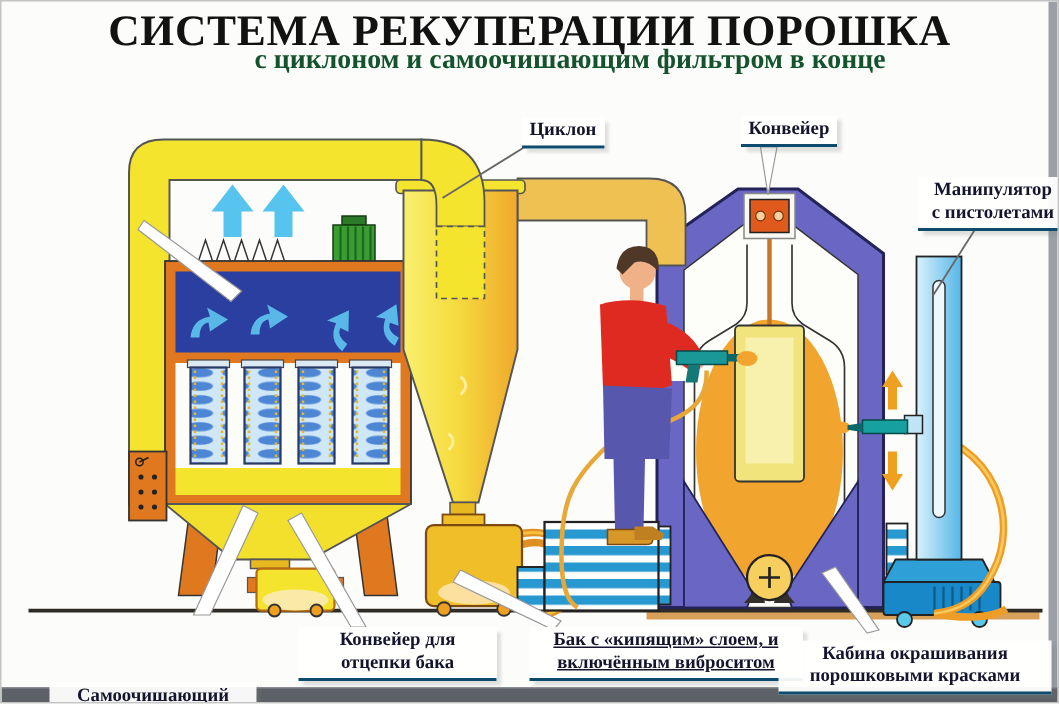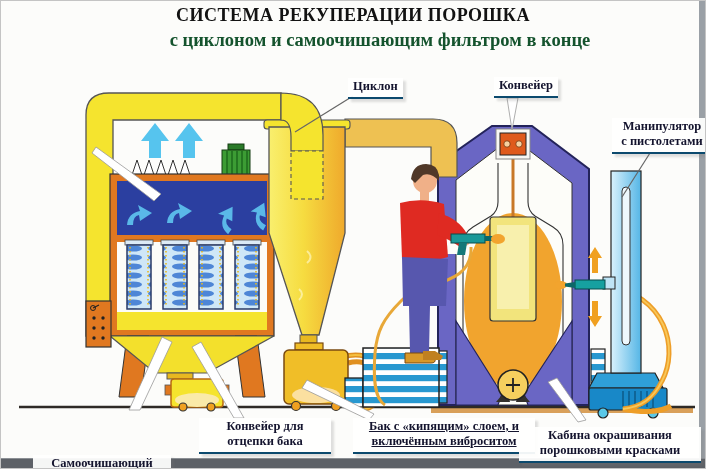--- a/index.html
+++ b/index.html
@@ -2,21 +2,21 @@
 <html><head>
 <meta charset="utf-8">
 <style>
   html,body{margin:0;padding:0;background:#e8e8e8;}
   .stage{position:relative;width:706px;height:469px;background:#fcfcfa;overflow:hidden;
          border:1px solid #c4c4c4;box-sizing:border-box;
          font-family:"Liberation Serif","DejaVu Serif",serif;}
   .edge-r{position:absolute;right:0;top:0;width:6px;height:100%;background:#9aa0a6;}
   .edge-b{position:absolute;left:0;bottom:0;width:100%;height:9px;background:#5d6167;border-top:1px solid #8b8f94;}
   .diagram-svg{position:absolute;left:0;top:0;z-index:1;}
-  .ttl1{position:absolute;top:4px;left:0;width:100%;text-align:center;font-size:18px;font-weight:bold;
+  .ttl1{position:absolute;top:4px;left:0;width:100%;text-align:center;font-size:29px;font-weight:bold;
         color:#121212;letter-spacing:.5px;z-index:3;}
   .ttl2{position:absolute;top:29px;left:0;width:100%;text-align:center;font-size:18.5px;font-weight:bold;
         color:#14532d;z-index:3;padding-left:27px;}
   .lbl{position:absolute;z-index:3;font-weight:bold;font-size:12.5px;line-height:1.18;color:#14142e;
        text-align:center;white-space:pre-line;background:rgba(255,255,254,.94);
        padding:1px 5px 3px;border-bottom:2px solid #0c4a6e;box-shadow:3px 3px 2px rgba(120,120,120,.22);}
   .lbl-left{text-align:left;}
 </style>
 </head>
 <body>

